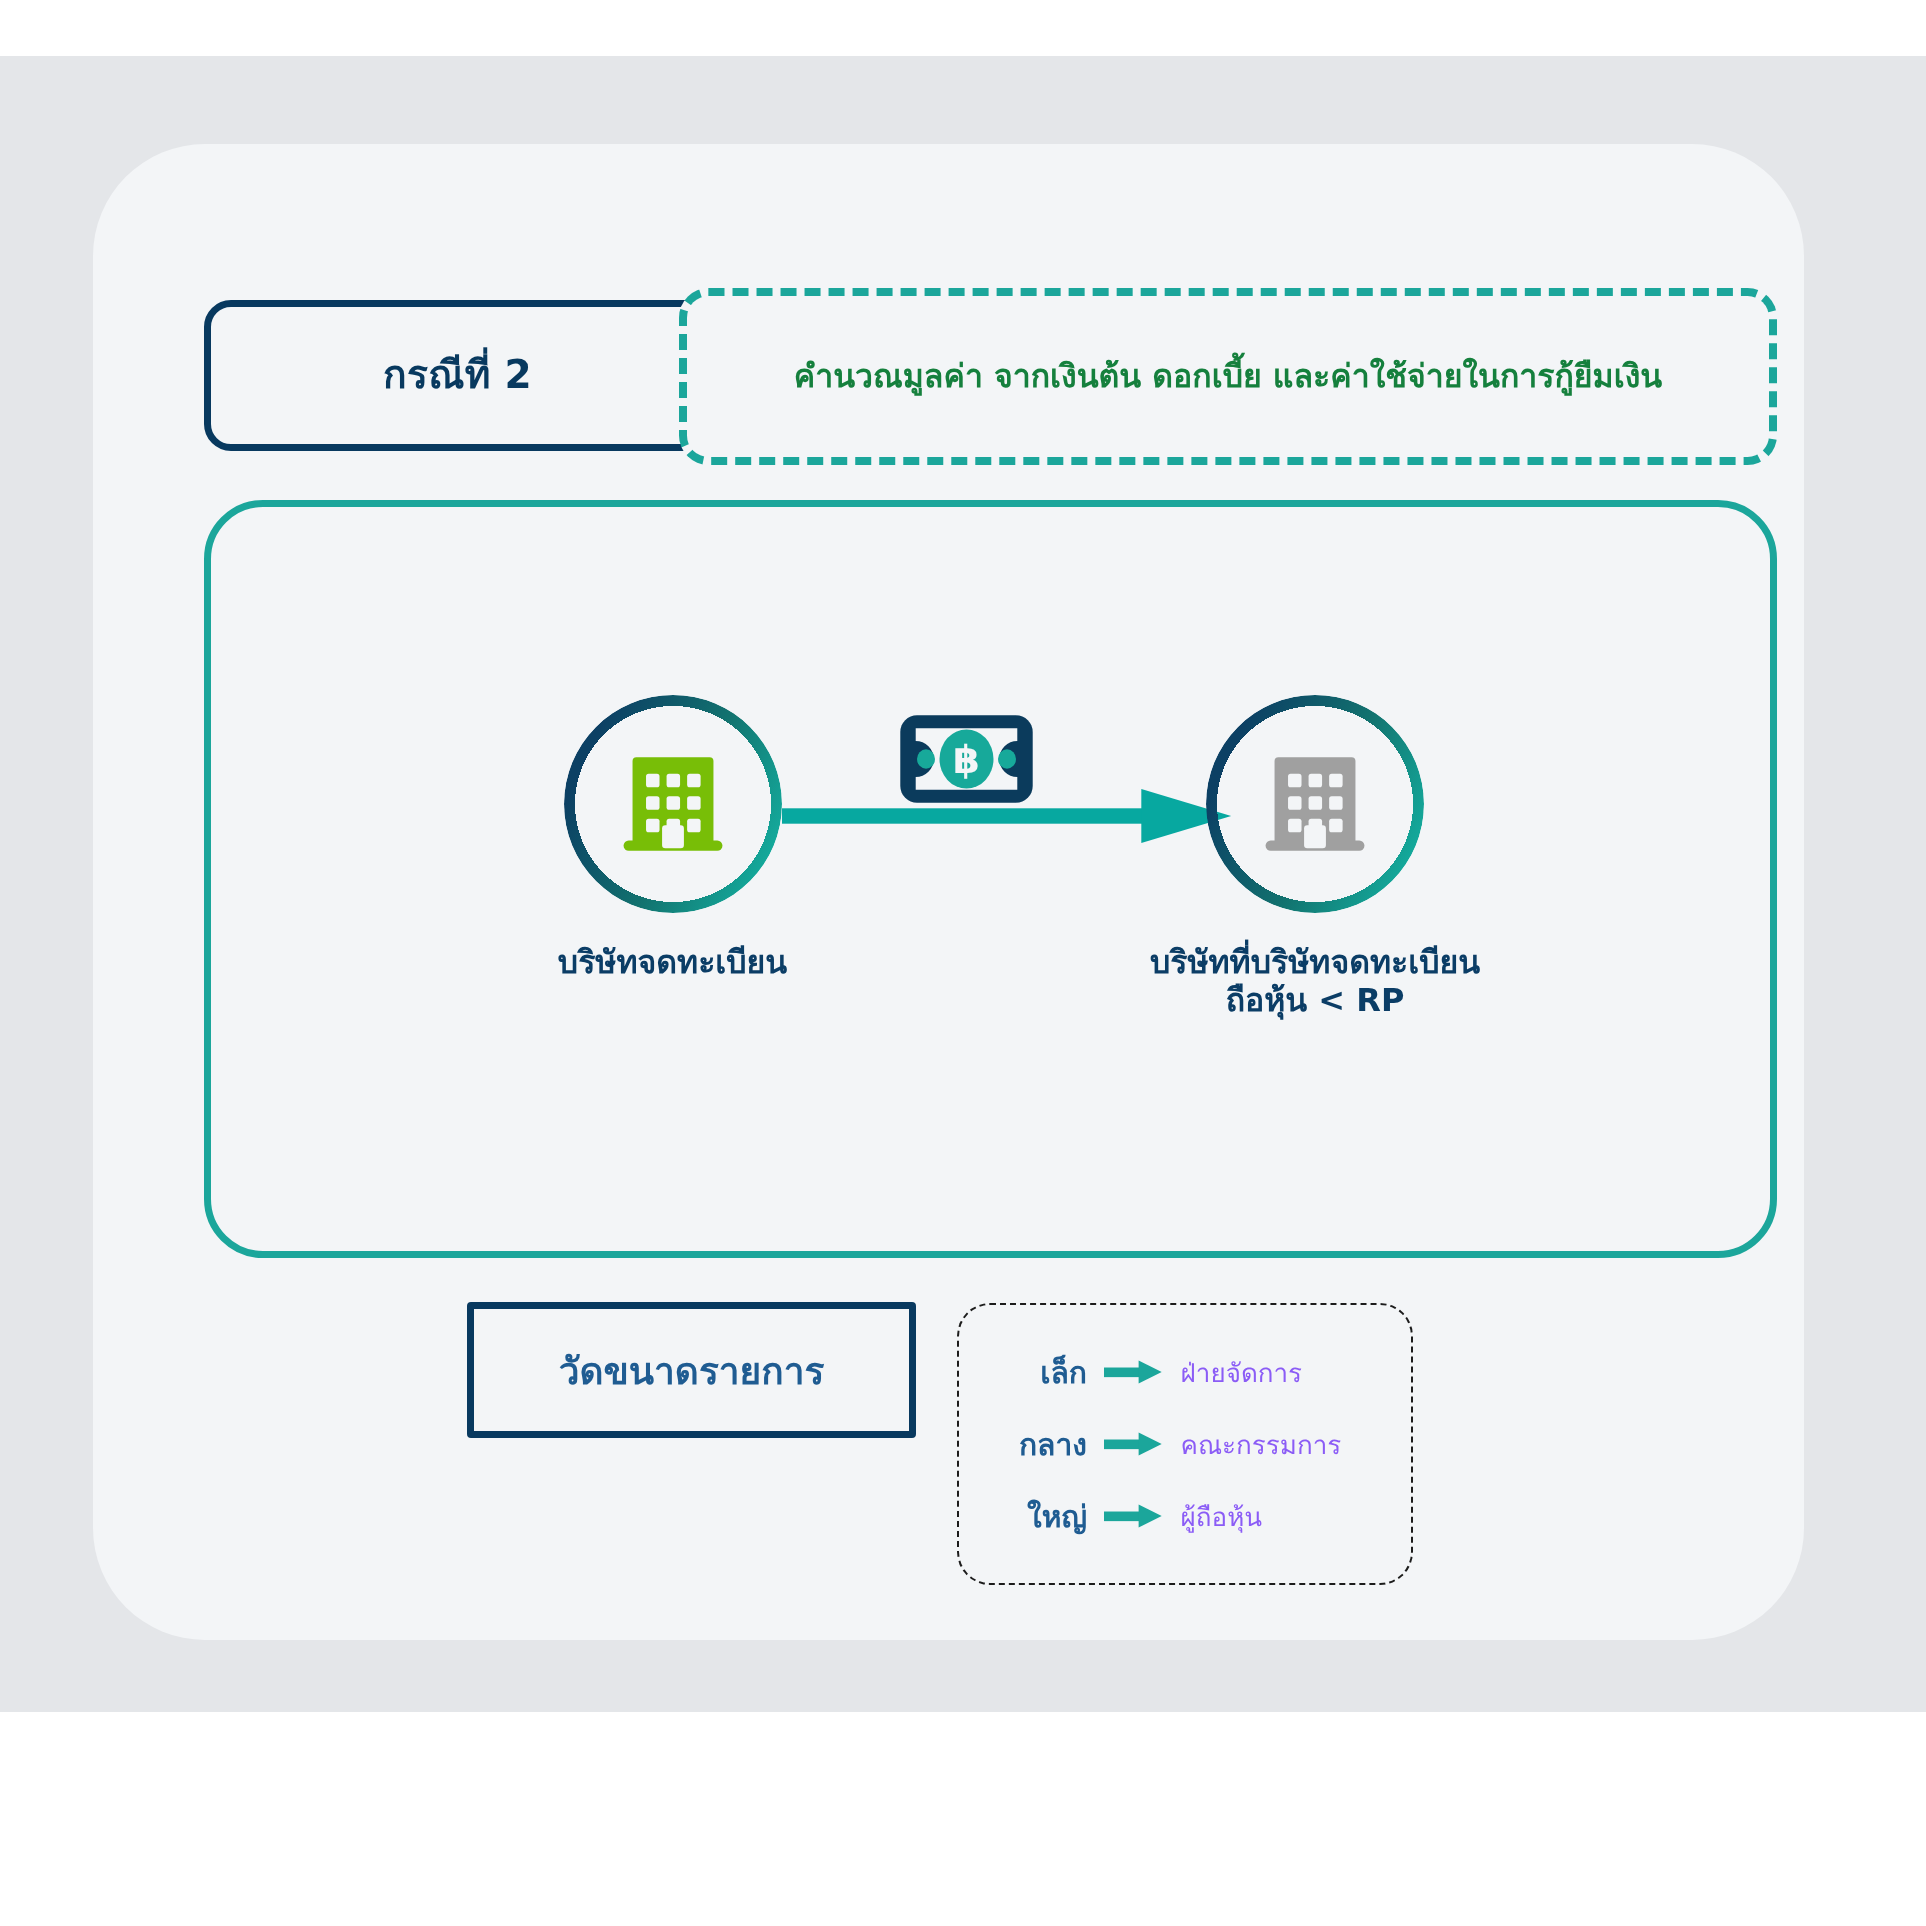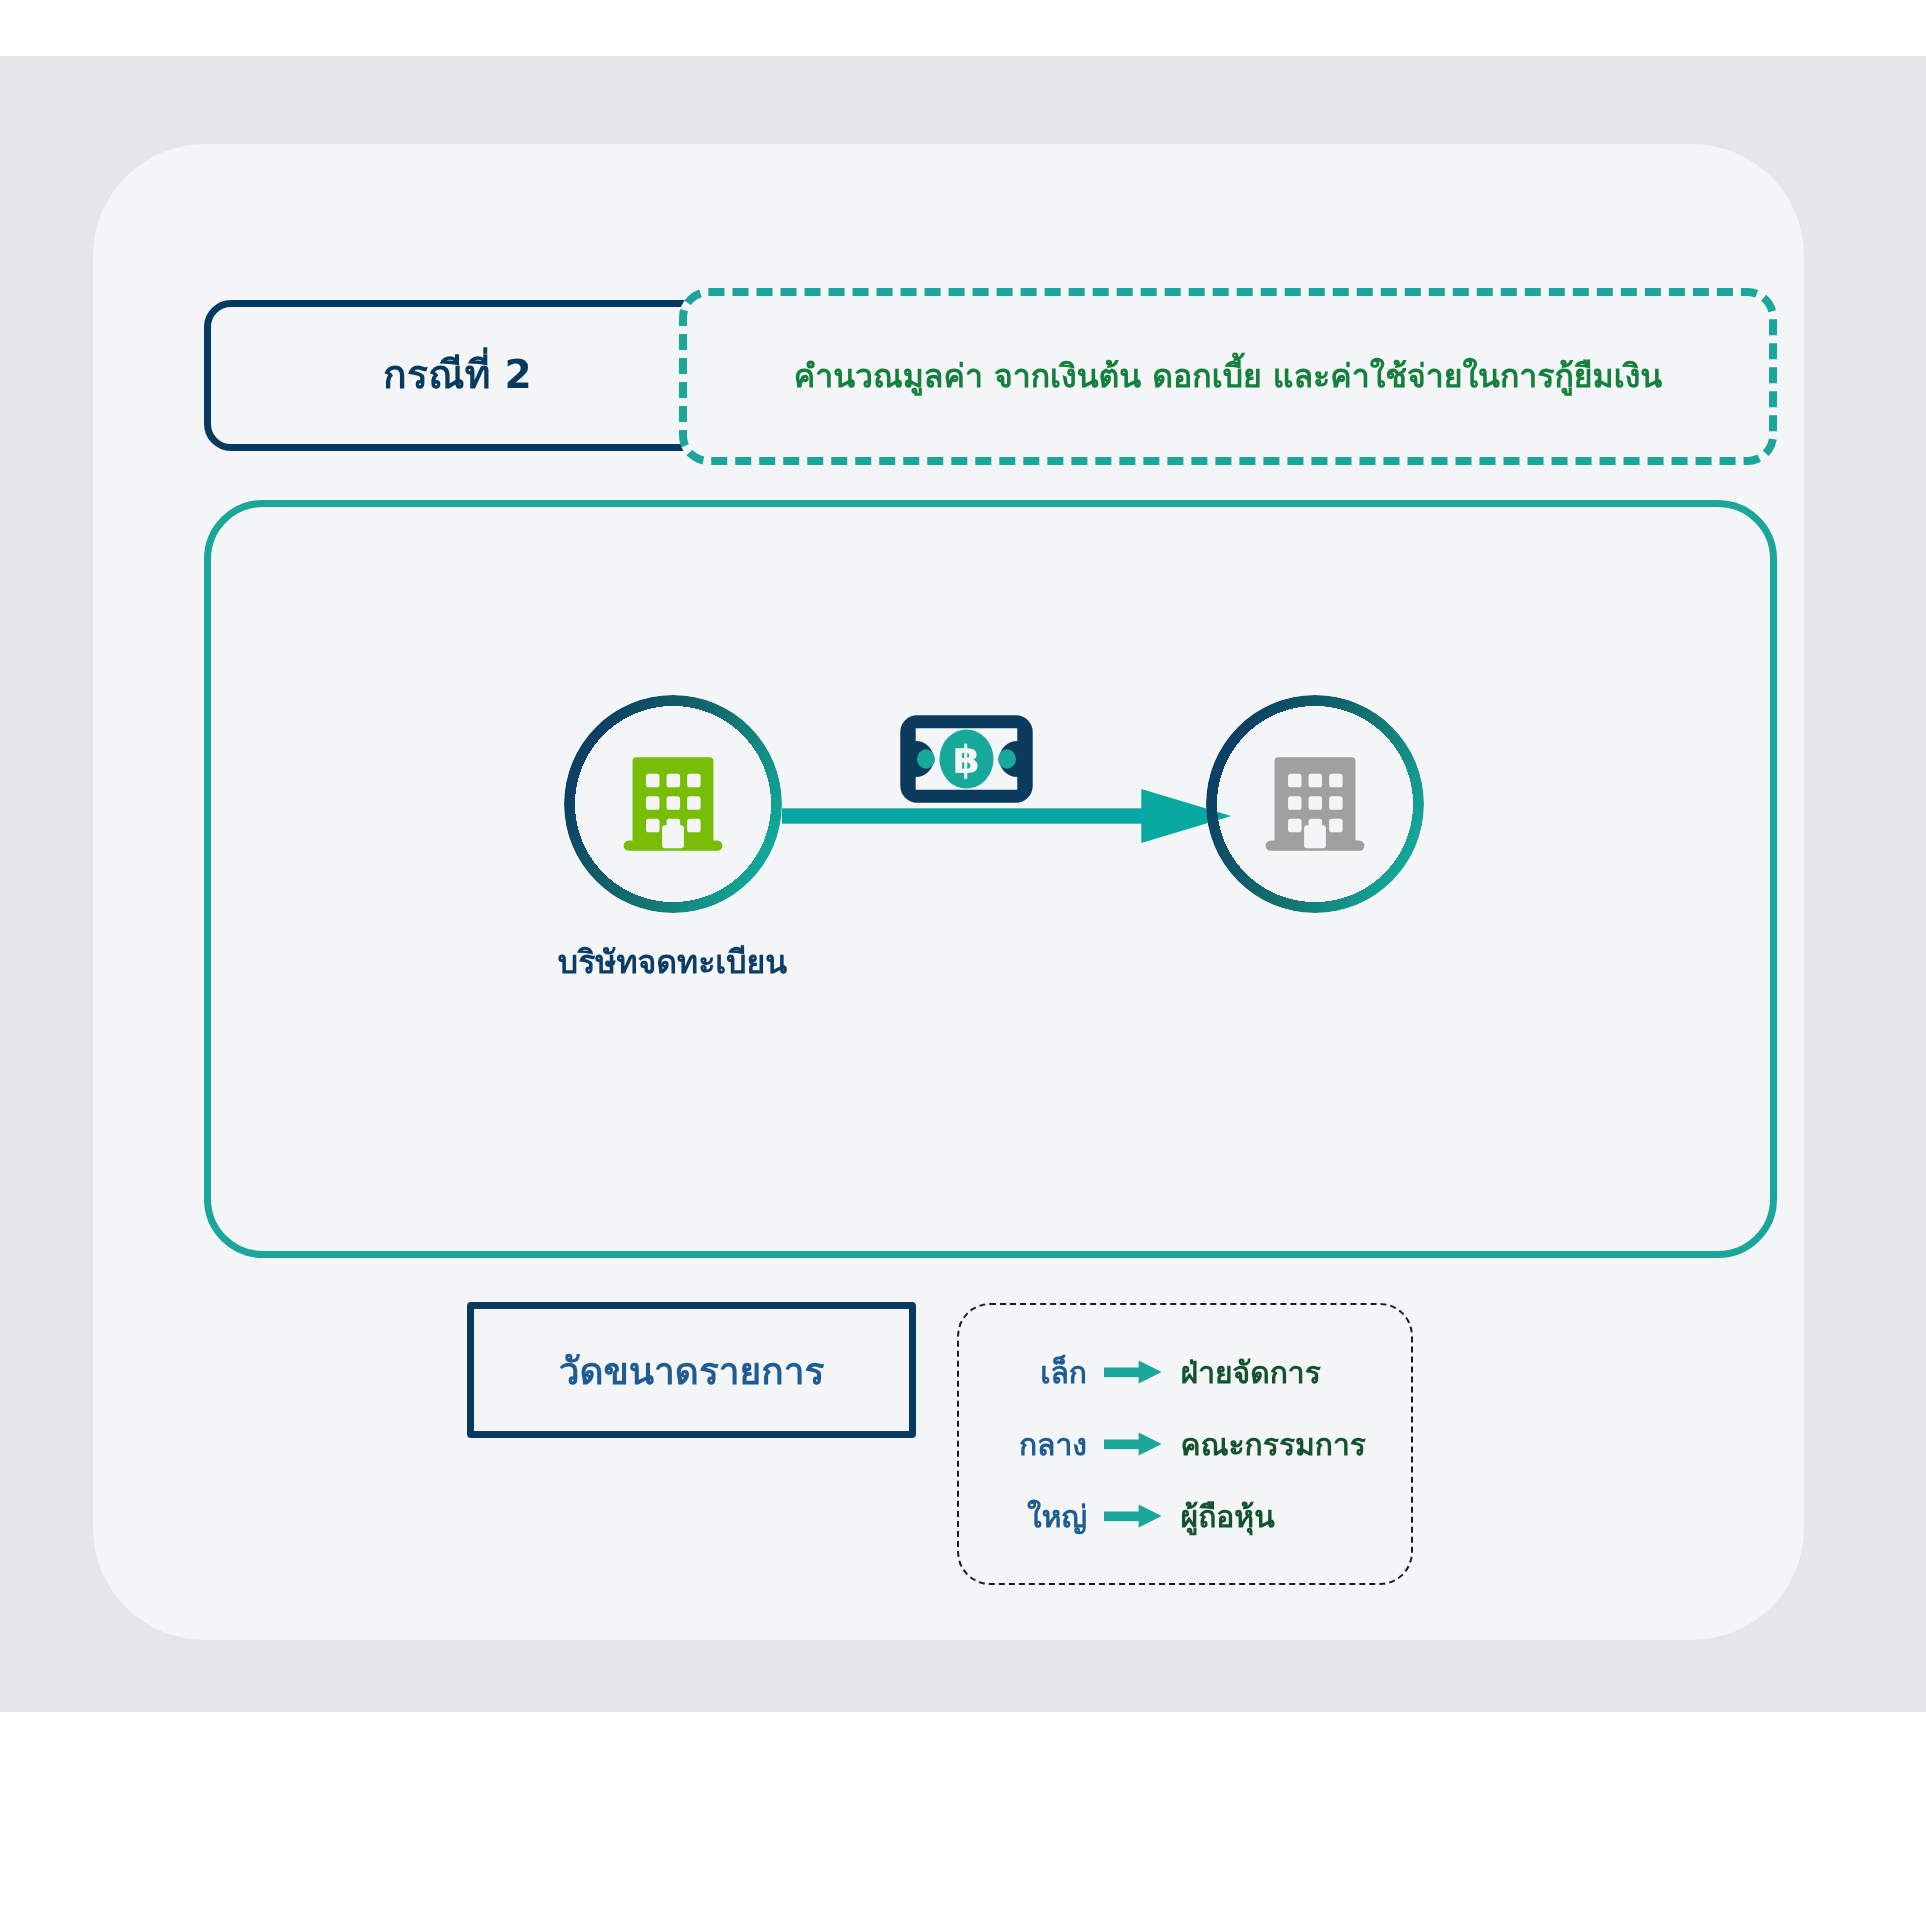--- a/index.html
+++ b/index.html
@@ -77,21 +77,21 @@
     padding:31px 0 0 0;
   }
   .legend-row{display:flex;align-items:center;height:72px;}
   .legend-row .lname{
     width:128px;text-align:right;padding-right:11.6px;
     font-size:30px;font-weight:bold;color:#1F5C92;
   }
   .legend-row .larrow{width:69px;display:flex;align-items:center;justify-content:center;}
   .legend-row .ltarget{
     flex:1;padding-left:13px;
-    font-size:30px;font-weight:bold;color:#14532d;white-space:nowrap;
+    font-size:26px;font-weight:normal;color:#8b5cf6;white-space:nowrap;
   }
 </style>
 </head>
 <body>
 
 <div id="stage">
 
   <div id="gray-band"></div>
   <div id="card"></div>
 
@@ -152,20 +152,24 @@
       <rect x="117" y="48" width="21" height="21" rx="4" fill="#F3F5F7"></rect>
       <rect x="53" y="83" width="21" height="21" rx="4" fill="#F3F5F7"></rect>
       <rect x="85" y="83" width="21" height="21" rx="4" fill="#F3F5F7"></rect>
       <rect x="117" y="83" width="21" height="21" rx="4" fill="#F3F5F7"></rect>
       <rect x="53" y="118" width="21" height="21" rx="4" fill="#F3F5F7"></rect>
       <rect x="85" y="118" width="21" height="21" rx="4" fill="#F3F5F7"></rect>
       <rect x="117" y="118" width="21" height="21" rx="4" fill="#F3F5F7"></rect>
       <rect x="78" y="128" width="34" height="36" rx="5" fill="#F3F5F7"></rect>
     </svg>
   </div>
+  <div class="node-label" id="label-right">
+    <div>บริษัทที่บริษัทจดทะเบียน</div>
+    <div>ถือหุ้น &lt; RP</div>
+  </div>
 
   <div id="measure-box">
     <span class="txt">วัดขนาดรายการ</span>
   </div>
 
   <div id="legend-box">
 
     <div class="legend-row">
       <div class="lname">เล็ก</div>
       <div class="larrow">

